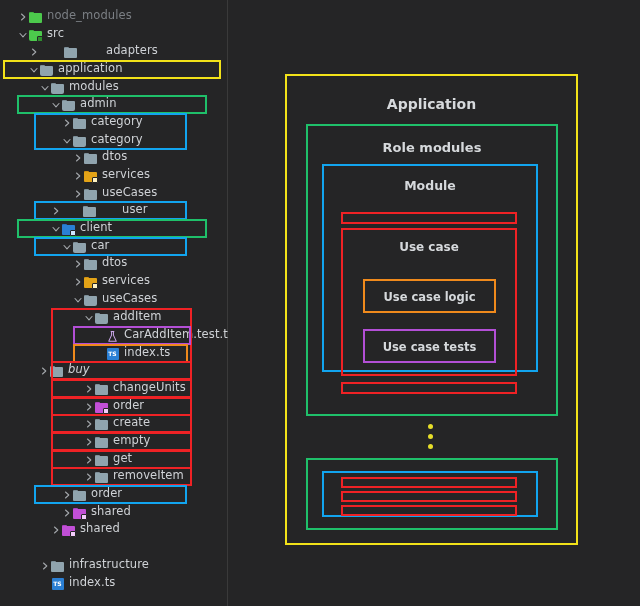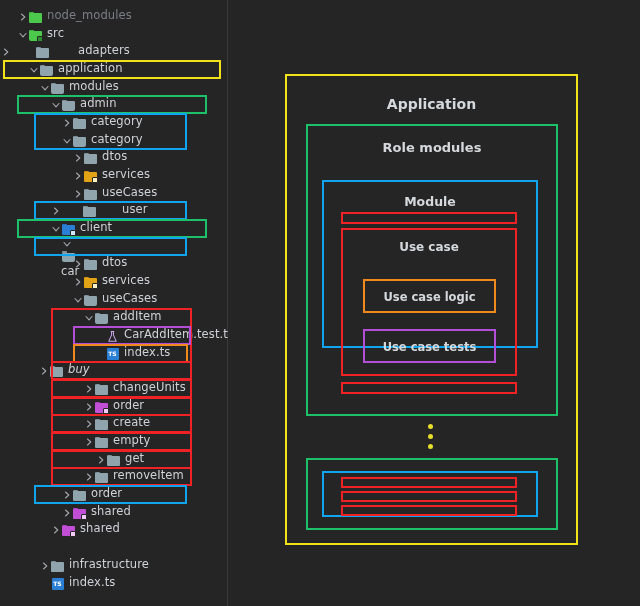--- a/index.html
+++ b/index.html
@@ -102,21 +102,21 @@
       </span>
       <span class="ico">
         <span class="folder open">
           <span class="tab" style="background: rgb(63, 179, 63);"></span>
           <span class="body" style="background: rgb(76, 201, 76);"></span>
           <span class="badge" style="background: rgb(47, 143, 47);"></span>
         </span>
       </span>
       <span class="lbl">src</span>
     </div>
-    <div class="row" style="top: 43px;  gap: 24px;">
+    <div class="row" style="top: 43px; padding-left: 28px; gap: 24px;">
       <span class="chev">
         <svg width="8" height="8" viewBox="0 0 8 8">
           <path d="M2.5 1 L5.8 4 L2.5 7" fill="none" stroke="#a3a7ab" stroke-width="1.1" stroke-linecap="round" stroke-linejoin="round"></path>
         </svg>
       </span>
       <span class="ico">
         <span class="folder">
           <span class="tab" style="background: rgb(124, 142, 152);"></span>
           <span class="body" style="background: rgb(144, 164, 174);"></span>
         </span>
@@ -258,21 +258,21 @@
       </span>
       <span class="ico">
         <span class="folder">
           <span class="tab" style="background: rgb(36, 112, 189);"></span>
           <span class="body" style="background: rgb(42, 127, 212);"></span>
           <span class="badge" style="background: rgb(207, 230, 255);"></span>
         </span>
       </span>
       <span class="lbl">client</span>
     </div>
-    <div class="row" style="top: 238px; padding-left: 61px; flex-direction: column;">
+    <div class="row" style="top: 238px; padding-left: 61px;">
       <span class="chev">
         <svg width="8" height="8" viewBox="0 0 8 8">
           <path d="M1 2.5 L4 5.8 L7 2.5" fill="none" stroke="#a3a7ab" stroke-width="1.1" stroke-linecap="round" stroke-linejoin="round"></path>
         </svg>
       </span>
       <span class="ico">
         <span class="folder open">
           <span class="tab" style="background: rgb(124, 142, 152);"></span>
           <span class="body" style="background: rgb(144, 164, 174);"></span>
         </span>
@@ -416,21 +416,21 @@
         </svg>
       </span>
       <span class="ico">
         <span class="folder">
           <span class="tab" style="background: rgb(124, 142, 152);"></span>
           <span class="body" style="background: rgb(144, 164, 174);"></span>
         </span>
       </span>
       <span class="lbl">create</span>
     </div>
-    <div class="row" style="top: 451px; padding-left: 83px; margin-left: 12px;">
+    <div class="row" style="top: 451px; padding-left: 83px;">
       <span class="chev">
         <svg width="8" height="8" viewBox="0 0 8 8">
           <path d="M2.5 1 L5.8 4 L2.5 7" fill="none" stroke="#a3a7ab" stroke-width="1.1" stroke-linecap="round" stroke-linejoin="round"></path>
         </svg>
       </span>
       <span class="ico">
         <span class="folder">
           <span class="tab" style="background: rgb(124, 142, 152);"></span>
           <span class="body" style="background: rgb(144, 164, 174);"></span>
         </span>
@@ -535,21 +535,21 @@
     <div class="hl" style="left: 34px; top: 485px; width: 153px; height: 19px; border-color: rgb(18, 165, 239);"></div>
   </div>
 
 <div id="diagram">
     <div class="box" style="left: 57px; top: 74px; width: 293px; height: 471px; border-width: 2px; border-color: rgb(242, 226, 25);">
       <div class="boxtitle" style="top: 20px; font-size: 14px;">Application</div>
     </div>
     <div class="box" style="left: 78px; top: 124px; width: 252px; height: 292px; border-width: 2px; border-color: rgb(31, 192, 106);">
       <div class="boxtitle" style="top: 14px; font-size: 13px;">Role modules</div>
     </div>
-    <div class="box" style="left: 94px; top: 180px; width: 216px; height: 168px; border-width: 2px; border-color: rgb(18, 165, 239);">
+    <div class="box" style="left: 94px; top: 164px; width: 216px; height: 208px; border-width: 2px; border-color: rgb(18, 165, 239);">
       <div class="boxtitle" style="top: 12px; font-size: 12.5px;">Module</div>
     </div>
     <div class="box" style="left: 113px; top: 212px; width: 176px; height: 12px; border-width: 2px; border-color: rgb(239, 34, 37);"></div>
     <div class="box" style="left: 113px; top: 228px; width: 176px; height: 148px; border-width: 2px; border-color: rgb(239, 34, 37);">
       <div class="boxtitle" style="top: 10px; font-size: 12px;">Use case</div>
     </div>
     <div class="box" style="left: 135px; top: 279px; width: 133px; height: 34px; border-width: 2px; border-color: rgb(240, 138, 28);">
       <div class="boxtitle" style="top: 9px; font-size: 11.5px;">Use case logic</div>
     </div>
     <div class="box" style="left: 135px; top: 329px; width: 133px; height: 34px; border-width: 2px; border-color: rgb(179, 79, 214);">

